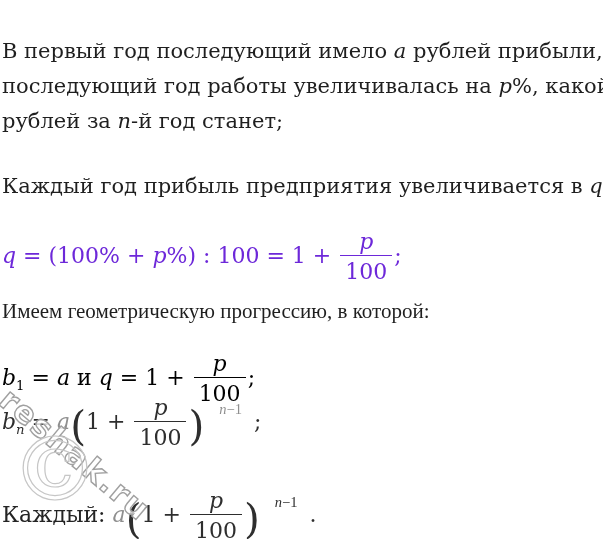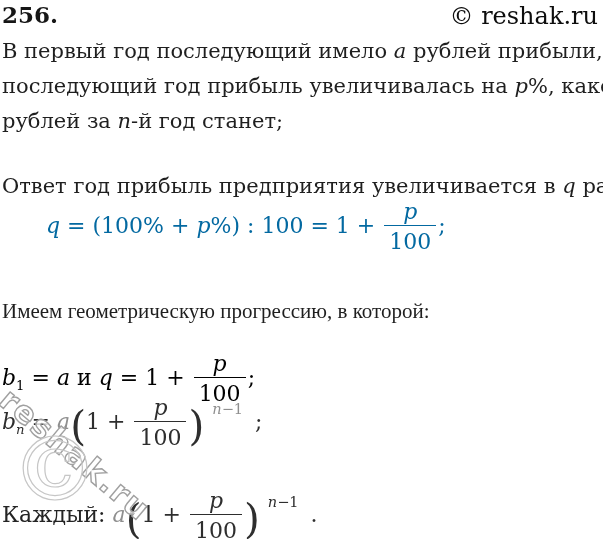--- a/index.html
+++ b/index.html
@@ -26,32 +26,32 @@
   .intro{position:absolute;left:2px;white-space:nowrap;font-size:21px;color:#1f1f1f;z-index:2;}
   .intro1{top:174px;}
   .intro2{top:299px;font-family:Liberation Serif, serif;}
   .mi{font-style:italic;}
   
   .formula{
     position:absolute;left:2px;z-index:2;
     font-size:22px;line-height:1;white-space:nowrap;
   }
   .formula>span{white-space:pre;}
-  .f1{top:200px;color:#0369a1;margin-left:44px;}
+  .f1{top:230px;color:#6d28d9;}
   .f2{top:352px;color:#000000;}
   .f3{top:396px;color:#2e2e2e;}
   .fans{top:489px;color:#2e2e2e;}
   .frac{
     display:inline-block;text-align:center;vertical-align:-0.72em;
     line-height:1.05;margin:0 2px;
   }
   .fnum{display:block;padding:0 5px 2px;}
   .fden{display:block;border-top:1.5px solid currentColor;padding:4px 5px 0;}
   .paren{font-size:1.85em;vertical-align:-0.27em;}
-  .sup{font-size:0.66em;vertical-align:1.08em;margin-left:8px;}
+  .sup{font-size:0.66em;vertical-align:1.08em;margin-left:15px;font-family:Liberation Serif, serif;}
   sub{font-size:0.6em;}
   .muted{color:#8f8f8f;}
   .gap{margin-left:12px;}
   .ans-label{color:#242424;}
   
   .wm-text{
     position:absolute;left:16px;top:381px;z-index:5;
     font-family:"DejaVu Sans",sans-serif;font-weight:700;
     font-size:31px;letter-spacing:2px;
     color:rgba(255,255,255,0.78);
@@ -69,30 +69,28 @@
   }
 </style>
 </head>
 <body>
 
 <div class="page">
 
   <div class="wm-text">reshak.ru</div>
   <div class="wm-copy">©</div>
 
-  <div class="problem-number">256.</div>
-  <div class="site-credit">© reshak.ru</div>
 
   <div class="para">
     <span class="tline"><span>В первый год последующий имело </span><span class="mi">a</span><span> рублей прибыли, за каждый</span></span>
-    <span class="tline"><span>последующий год прибыль увеличивалась на </span><span class="mi">p</span><span>%, какой станет</span></span>
+    <span class="tline"><span>последующий год работы увеличивалась на </span><span class="mi">p</span><span>%, какой станет</span></span>
     <span class="tline"><span>рублей за </span><span class="mi">n</span><span>-й год станет;</span></span>
   </div>
 
-  <div class="intro intro1"><span>Ответ год прибыль предприятия увеличивается в </span><span class="mi">q</span><span> раз:</span></div>
+  <div class="intro intro1"><span>Каждый год прибыль предприятия увеличивается в </span><span class="mi">q</span><span> раз:</span></div>
 
   <div class="formula f1">
     <span class="mi">q</span><span> = (100% + </span><span class="mi">p</span><span>%) : 100 = 1 + </span><span class="frac"><span class="fnum mi">p</span><span class="fden">100</span></span><span>;</span>
   </div>
 
   <div class="intro intro2">Имеем геометрическую прогрессию, в которой:</div>
 
   <div class="formula f2">
     <span><span class="mi">b</span><sub>1</sub></span><span> = </span><span class="mi">a</span><span> и </span><span class="mi">q</span><span> = 1 + </span><span class="frac"><span class="fnum mi">p</span><span class="fden">100</span></span><span>;</span>
   </div>

